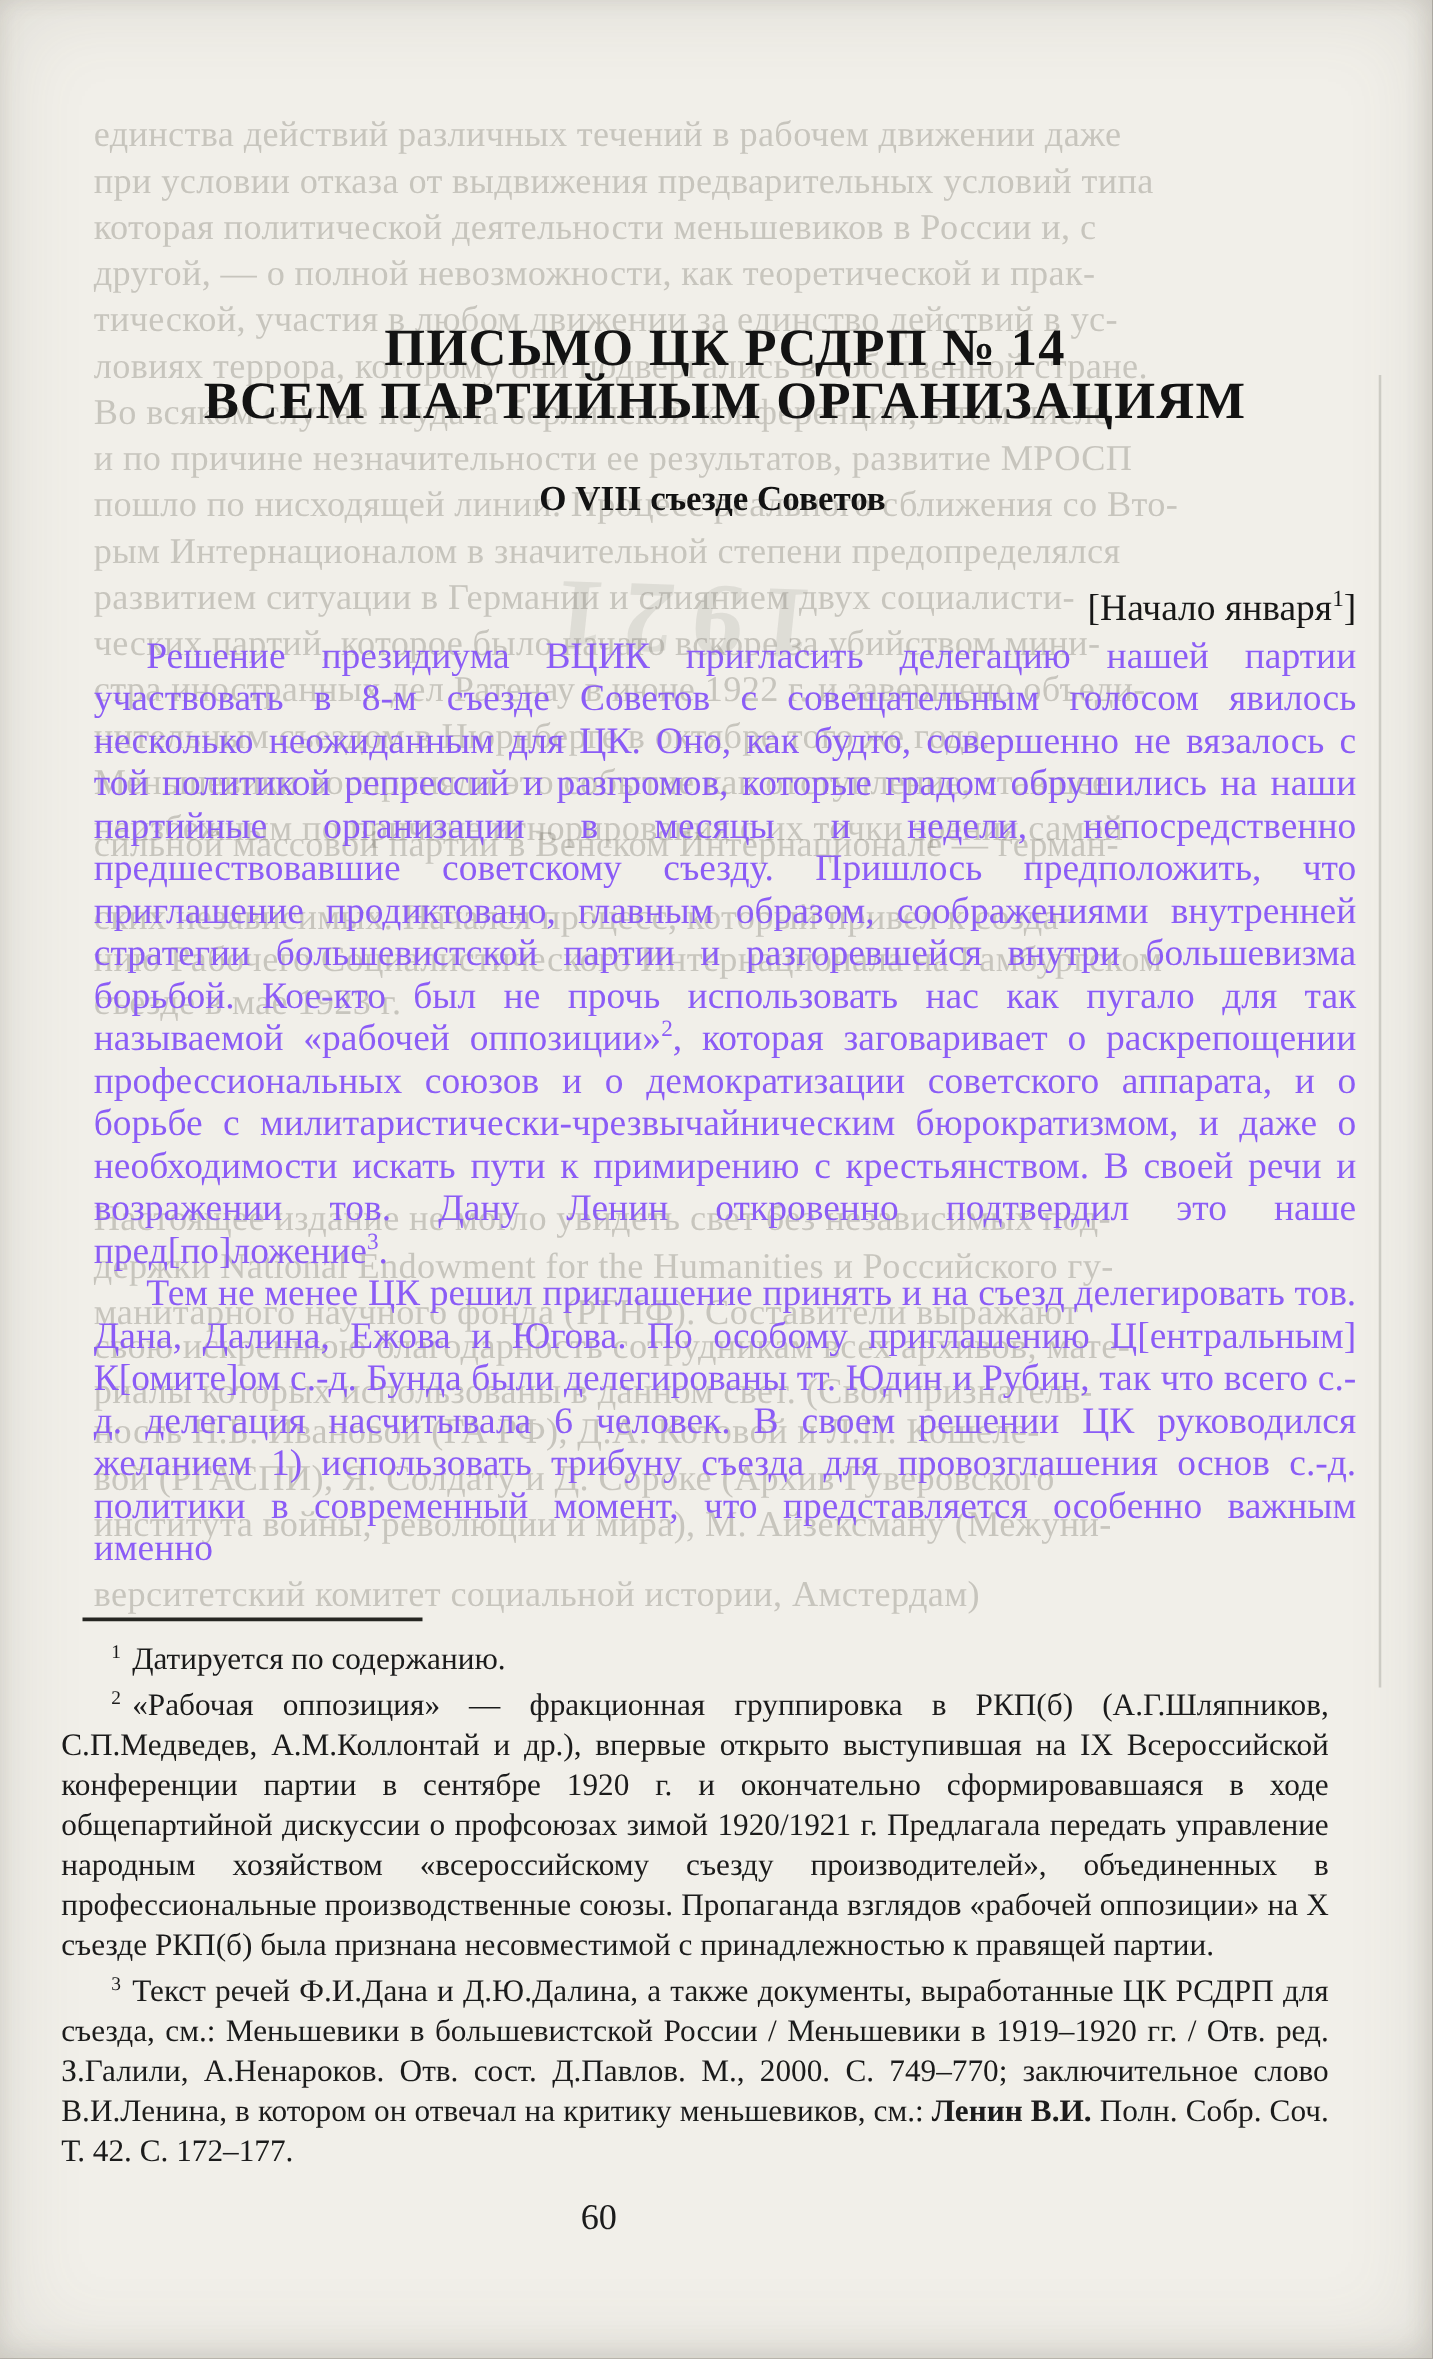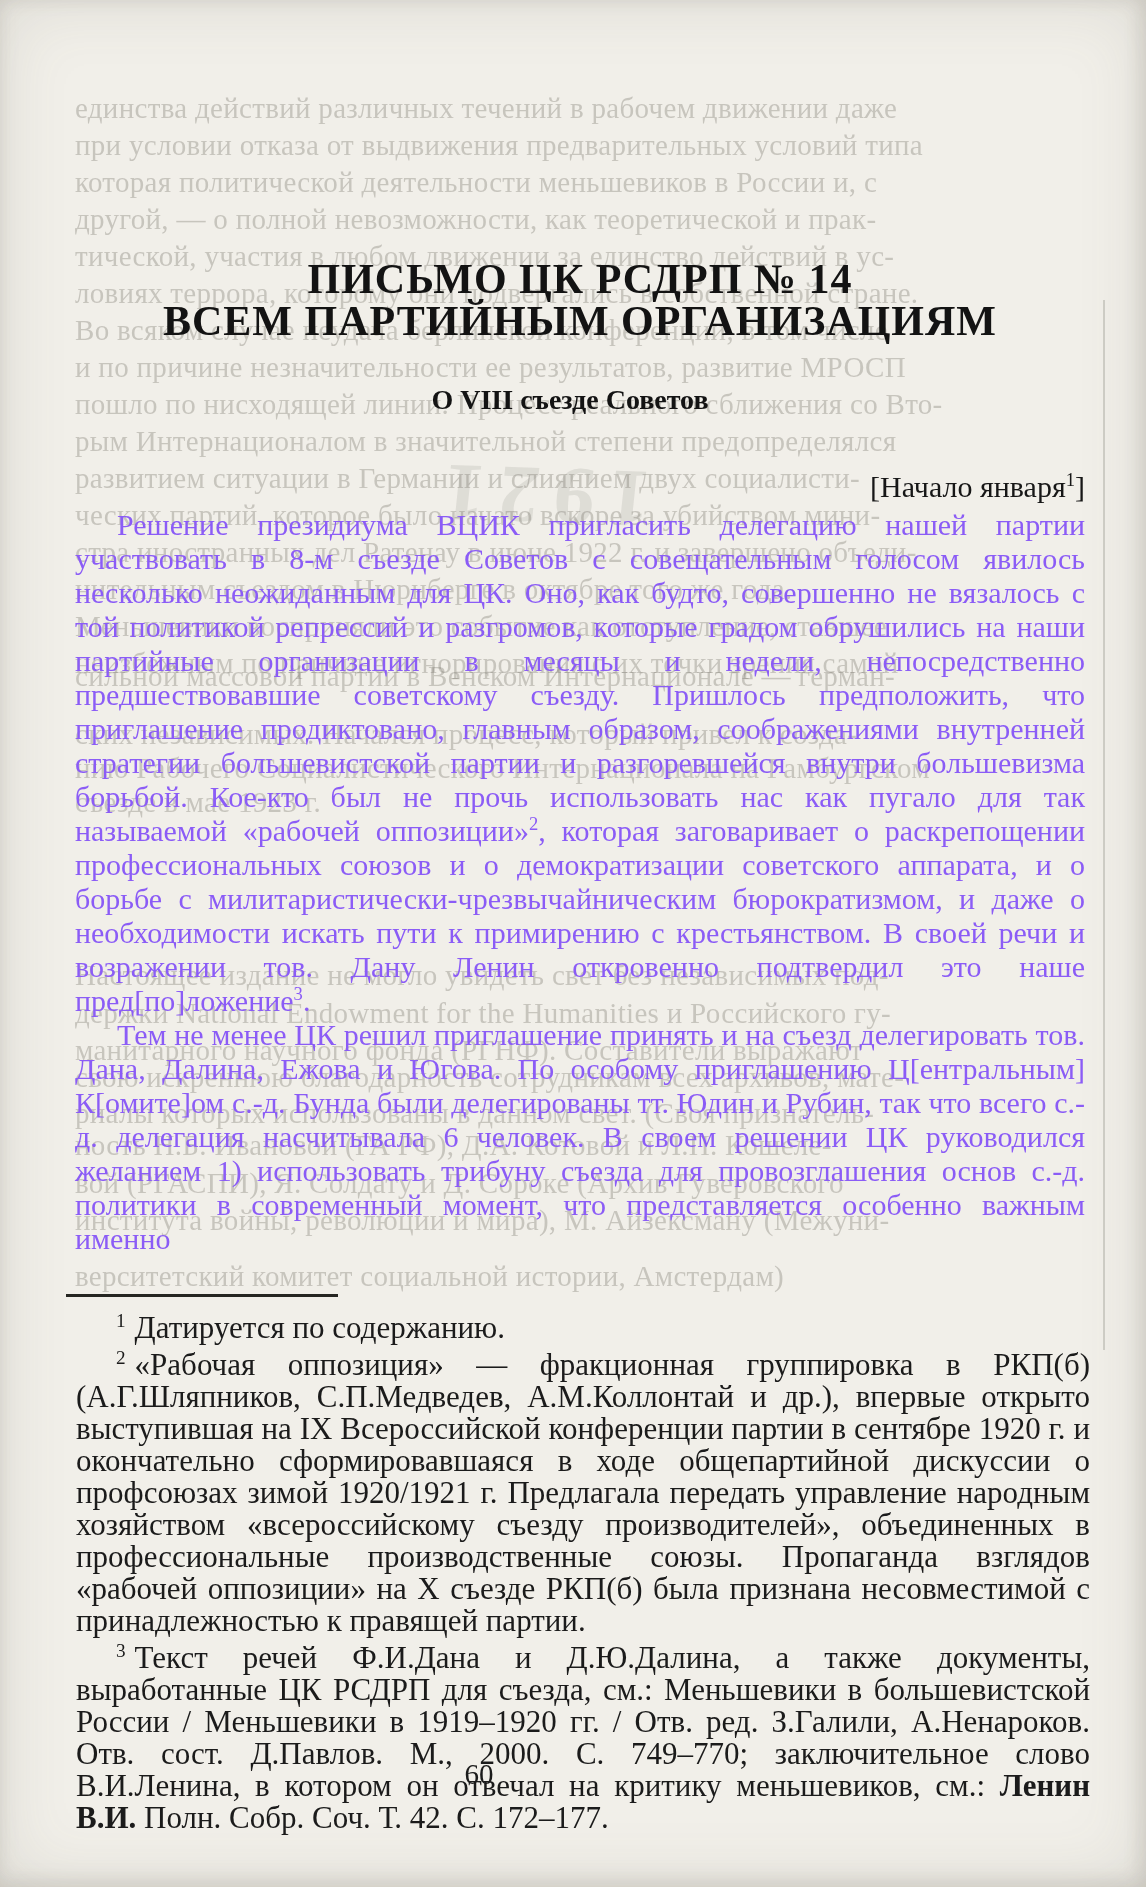--- a/index.html
+++ b/index.html
@@ -49,22 +49,22 @@
     position:absolute;top:508px;left:75px;width:1010px;
     font-size:30px;line-height:34px;text-align:justify;color:#8b5cf6;
   }
   .body-text p{margin:0;text-indent:42px;}
   sup{font-size:.62em;line-height:0;vertical-align:super;}
   .fn-rule{
     position:absolute;top:1294px;left:66px;width:272px;height:3px;
     background:#262622;
   }
   .footnotes{
-    position:absolute;top:1312px;left:76px;width:1014px;
-    font-size:31px;line-height:32px;text-align:justify;color:#1b1b1b;
+    position:absolute;top:1312px;left:49px;width:1014px;
+    font-size:25px;line-height:32px;text-align:justify;color:#1b1b1b;
   }
   .footnotes p{margin:0 0 5px 0;text-indent:40px;}
   .footnotes sup{margin-right:9px;}
   .page-number{
     position:absolute;top:1758px;left:0;width:958px;
     text-align:center;font-size:29px;color:#1b1b1b;
   }
   b{font-weight:bold;}
 </style>
 </head>

